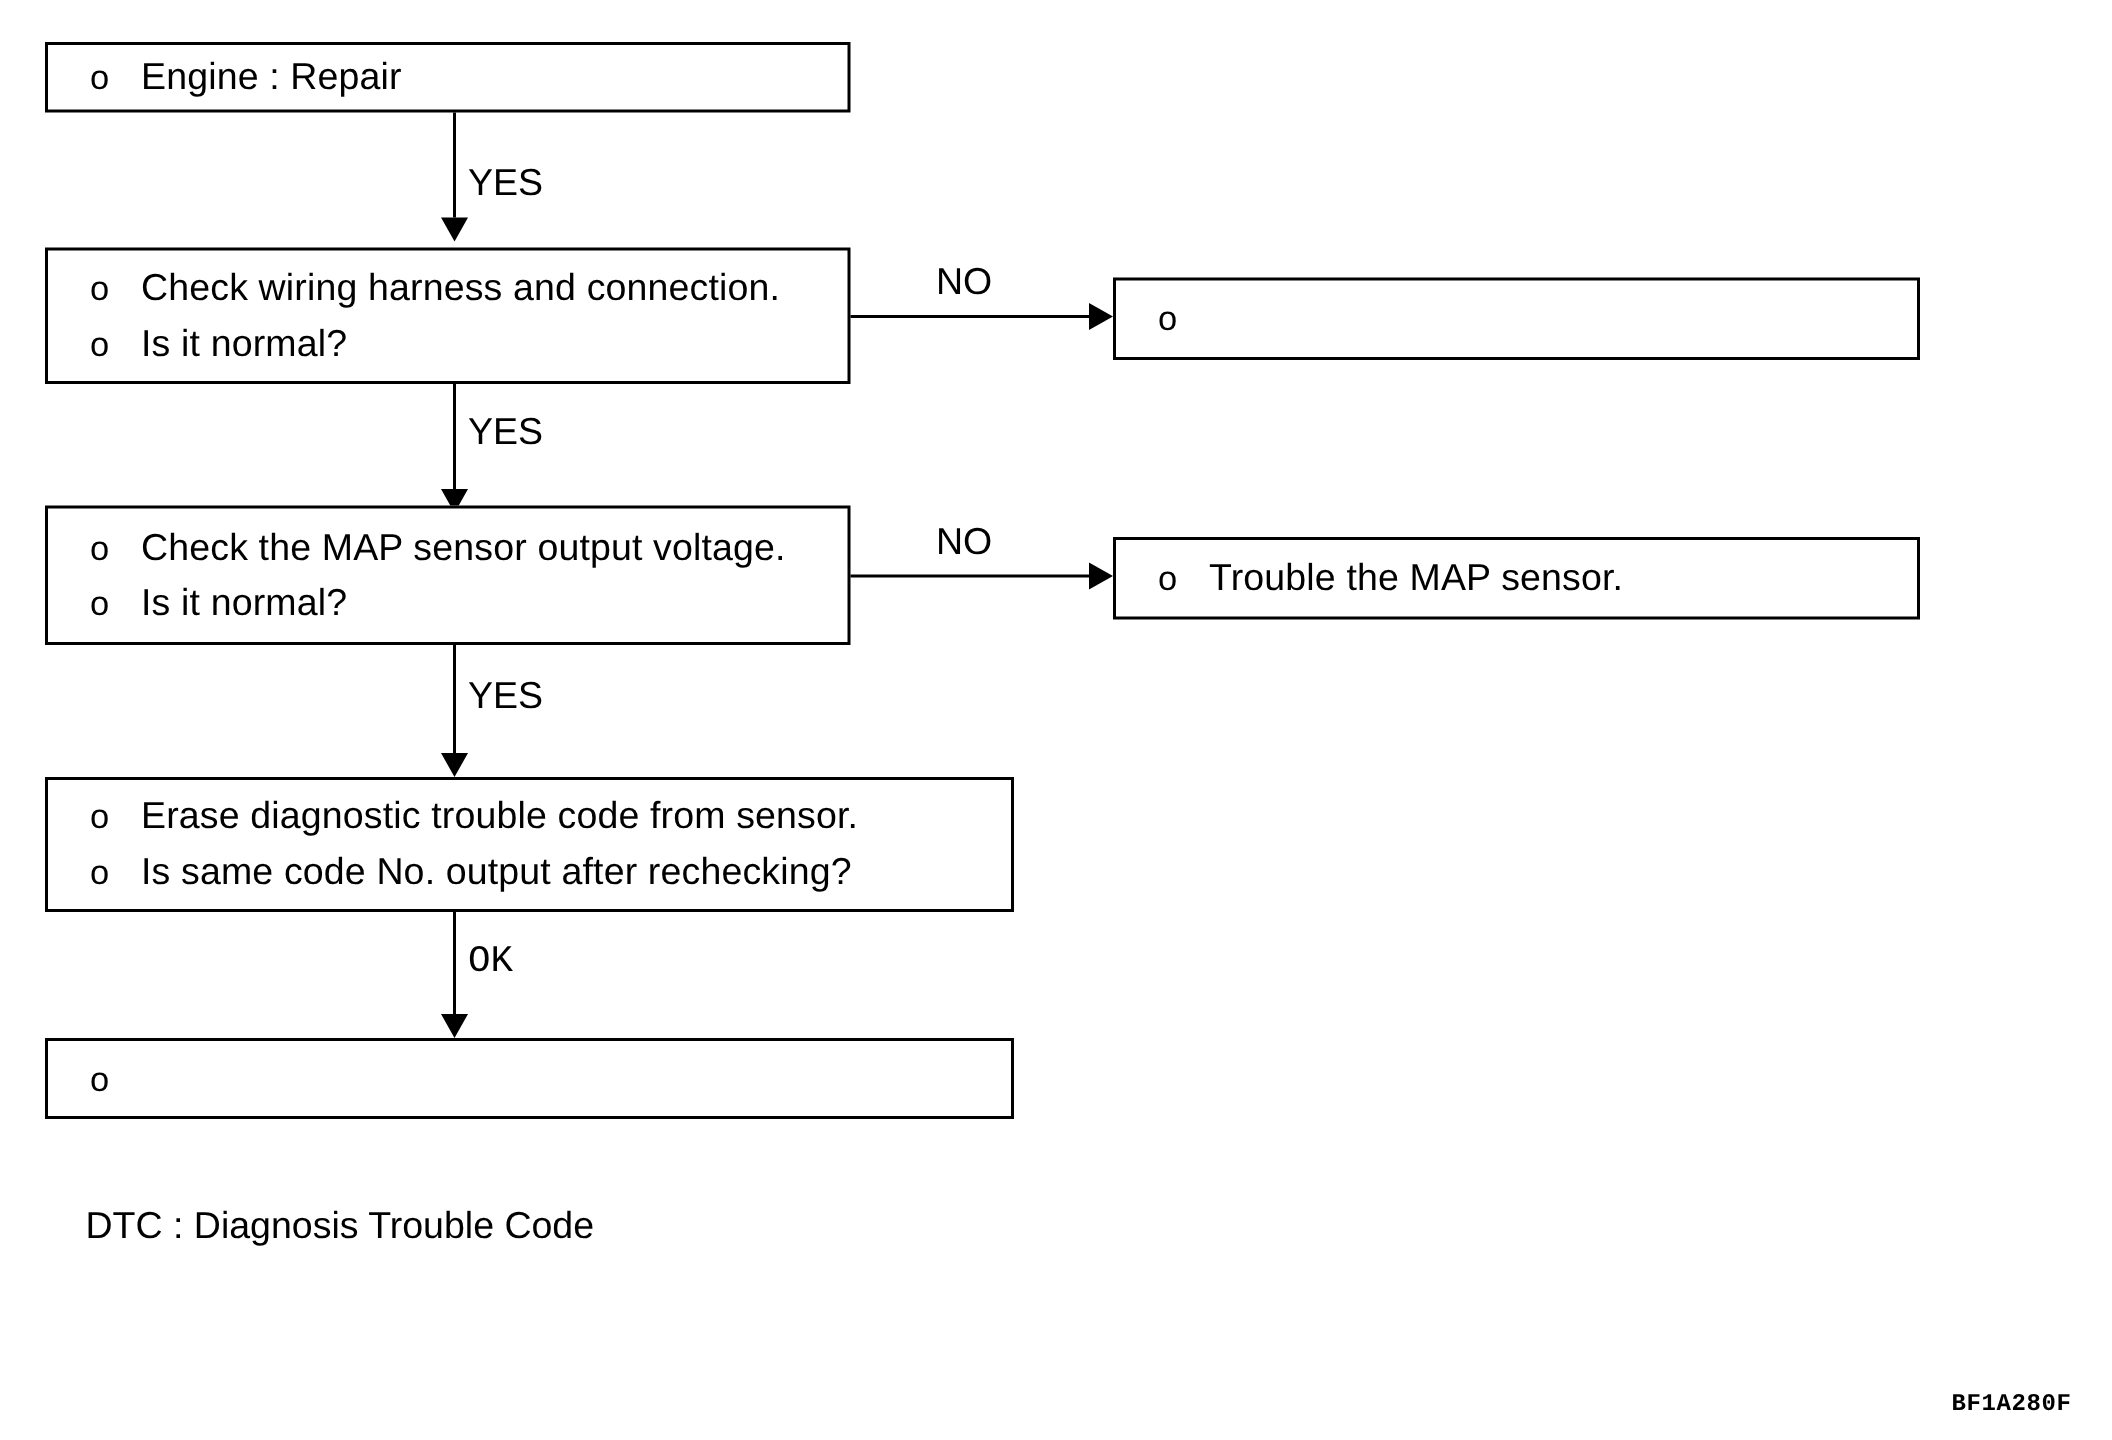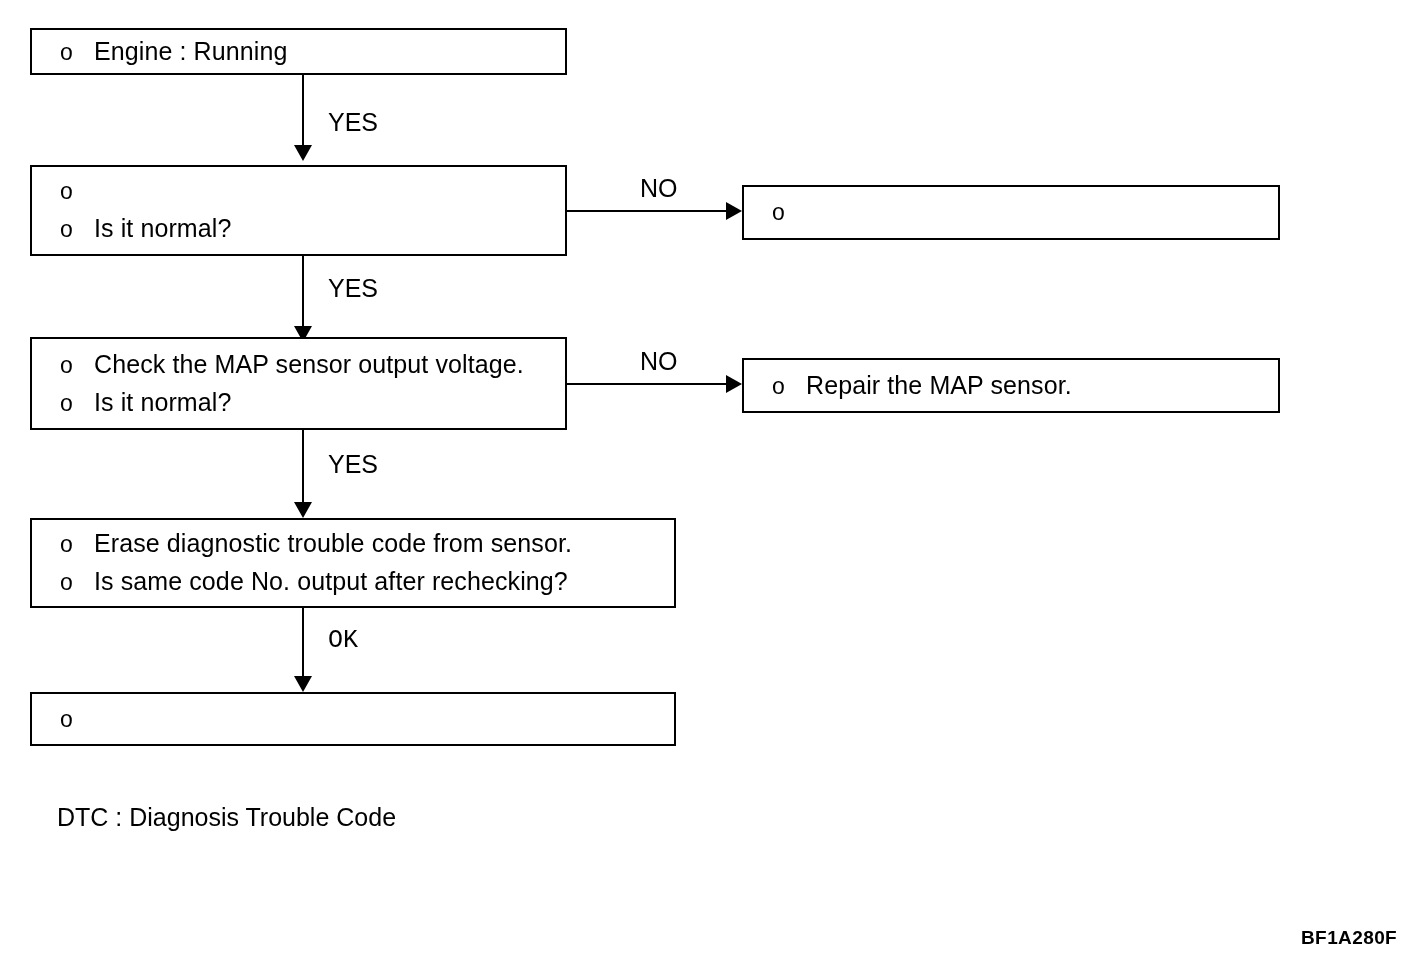--- a/index.html
+++ b/index.html
@@ -82,21 +82,20 @@
     height: 0;
     border-top: 9px solid transparent;
     border-bottom: 9px solid transparent;
     border-left: 16px solid #000000;
   }
   .edge-label {
     position: absolute;
     font-size: 25px;
     line-height: 25px;
     white-space: nowrap;
-    margin-left: 16px;
   }
 
   
   #stem-1 { left: 302px; top: 75px;  height: 70px; }
   #stem-2 { left: 302px; top: 256px; height: 70px; }
   #stem-3 { left: 302px; top: 430px; height: 72px; }
   #stem-4 { left: 302px; top: 608px; height: 68px; }
 
   #arrowhead-1 { left: 294px; top: 145px; }
   #arrowhead-2 { left: 294px; top: 326px; }
@@ -125,45 +124,47 @@
     line-height: 35px;
     white-space: nowrap;
   }
   .legend-line { display: block; }
 
   
   #figure-code {
     position: absolute;
     left: 1301px;
     top: 927px;
-    font-size: 19px;
+    font-size: 16px;
     font-weight: bold;
     letter-spacing: 0.4px;
     white-space: nowrap;
+    font-family: Liberation Mono, monospace;
   }
 </style>
 </head>
 <body>
 
 <div id="canvas">
 
   <div class="box" id="box-engine-running">
     <div class="box-line">
       <span class="bullet">o</span>
-      <span class="box-text">Engine : Running</span>
+      <span class="box-text">Engine : Repair</span>
     </div>
   </div>
 
   <div class="vline" id="stem-1"></div>
   <div class="arrow-down" id="arrowhead-1"></div>
   <div class="edge-label" id="yes-label-1">YES</div>
 
   <div class="box" id="box-check-wiring">
     <div class="box-line">
       <span class="bullet">o</span>
+      <span class="box-text">Check wiring harness and connection.</span>
     </div>
     <div class="box-line">
       <span class="bullet">o</span>
       <span class="box-text">Is it normal?</span>
     </div>
   </div>
 
   <div class="hline" id="no-line-1"></div>
   <div class="arrow-right" id="no-arrowhead-1"></div>
   <div class="edge-label" id="no-label-1">NO</div>
@@ -189,21 +190,21 @@
     </div>
   </div>
 
   <div class="hline" id="no-line-2"></div>
   <div class="arrow-right" id="no-arrowhead-2"></div>
   <div class="edge-label" id="no-label-2">NO</div>
 
   <div class="box" id="box-repair-map">
     <div class="box-line">
       <span class="bullet">o</span>
-      <span class="box-text">Repair the MAP sensor.</span>
+      <span class="box-text">Trouble the MAP sensor.</span>
     </div>
   </div>
 
   <div class="vline" id="stem-3"></div>
   <div class="arrow-down" id="arrowhead-3"></div>
   <div class="edge-label" id="yes-label-3">YES</div>
 
   <div class="box" id="box-erase-dtc">
     <div class="box-line">
       <span class="bullet">o</span>

